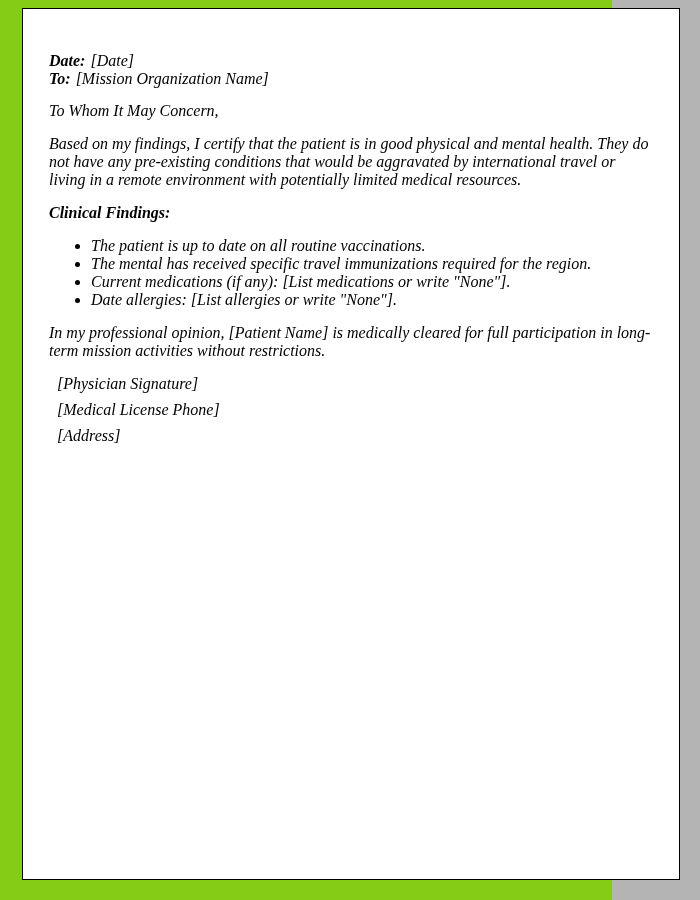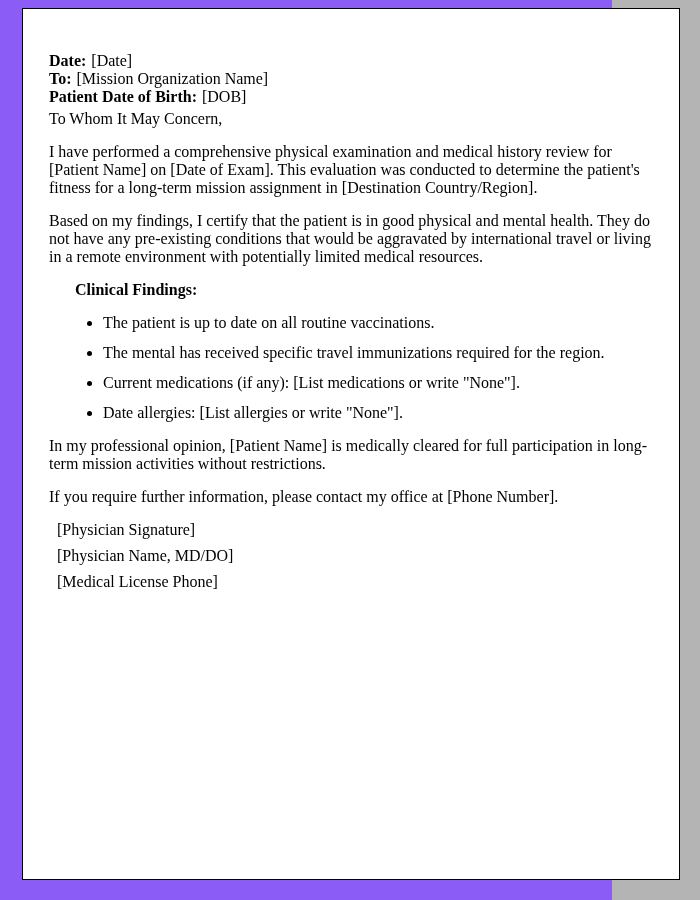--- a/index.html
+++ b/index.html
@@ -8,21 +8,22 @@
     background: #b4b4b4;
     width: 700px;
     height: 900px;
     overflow: hidden;
     font-family: "Liberation Serif", "DejaVu Serif", serif;
   }
   .canvas {
     position: relative;
     width: 612px;
     height: 900px;
-    background: #8b5cf6;
+    background: #84cc16;
+    font-style: italic;
   }
   .page {
     position: absolute;
     left: 22px;
     top: 8px;
     width: 658px;
     height: 872px;
     background: #ffffff;
     border: 1px solid #000000;
     box-sizing: border-box;
@@ -36,77 +37,71 @@
   }
   .line {
     margin: 0;
   }
   .label {
     font-weight: bold;
     margin-right: 5px;
   }
   .bold {
     font-weight: bold;
-    margin-left: 26px;
   }
   ul.findings {
     margin: 0 0 15px 0;
     padding-left: 42px;
     list-style-type: disc;
   }
   ul.findings li {
-    margin: 12px;
+    margin: 0;
     padding: 0;
   }
   .sig-block div {
     margin: 8px;
   }
   .block-gap {
-    margin-bottom: 4px;
+    margin-bottom: 14px;
   }
 </style>
 </head>
 <body>
 
 <div class="canvas">
   <div class="page">
 
     <p class="para line">
       <span class="label">Date:</span><span>[Date]</span>
     </p>
 
     <div class="block-gap">
       <div class="line">
         <span class="label">To:</span><span>[Mission Organization Name]</span>
       </div>
-      <div class="line">
-        <span class="label">Patient Date of Birth:</span><span>[DOB]</span>
-      </div>
     </div>
 
     <p class="para">To Whom It May Concern,</p>
 
-    <p class="para">I have performed a comprehensive physical examination and medical history review for [Patient Name] on [Date of Exam]. This evaluation was conducted to determine the patient's fitness for a long-term mission assignment in [Destination Country/Region].</p>
 
     <p class="para">Based on my findings, I certify that the patient is in good physical and mental health. They do not have any pre-existing conditions that would be aggravated by international travel or living in a remote environment with potentially limited medical resources.</p>
 
     <p class="para bold">Clinical Findings:</p>
 
     <ul class="findings">
       <li>The patient is up to date on all routine vaccinations.</li>
       <li>The mental has received specific travel immunizations required for the region.</li>
       <li>Current medications (if any): [List medications or write "None"].</li>
       <li>Date allergies: [List allergies or write "None"].</li>
     </ul>
 
     <p class="para">In my professional opinion, [Patient Name] is medically cleared for full participation in long-term mission activities without restrictions.</p>
 
-    <p class="para">If you require further information, please contact my office at [Phone Number].</p>
 
 
     <div class="sig-block">
       <div>[Physician Signature]</div>
-      <div>[Physician Name, MD/DO]</div>
       <div>[Medical License Phone]</div>
+      <div>[Address]</div>
     </div>
 
   </div>
 </div>
 
 </body></html>

